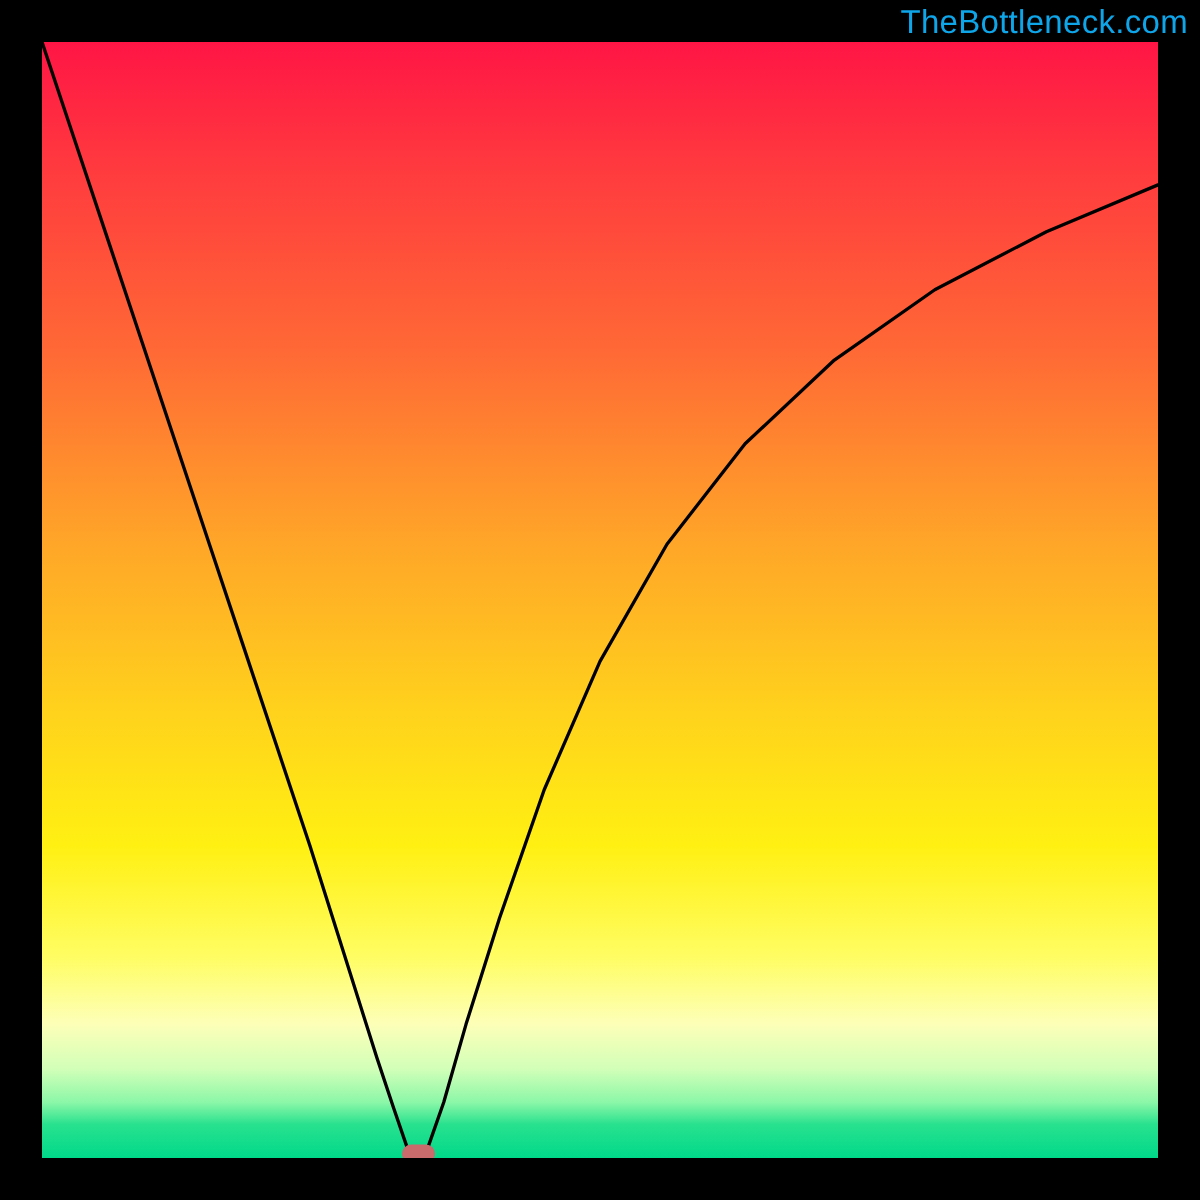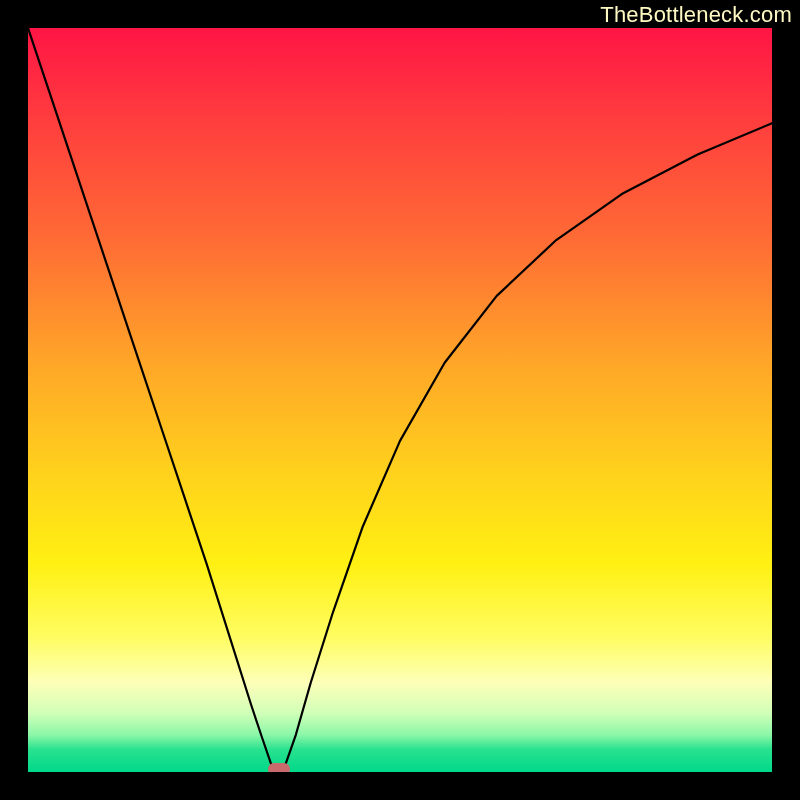--- a/index.html
+++ b/index.html
@@ -9,21 +9,21 @@
     width: 800px;
     height: 800px;
     background: #000;
   }
   .watermark {
     position: absolute;
     top: 2px;
     right: 8px;
     font-family: Arial, Helvetica, sans-serif;
     font-size: 22px;
-    color: #fef9c3;
+    color: #0ea5e9;
     letter-spacing: 0.2px;
     z-index: 10;
   }
   .plot-area {
     position: absolute;
     left: 28px;
     top: 28px;
     width: 744px;
     height: 744px;
     overflow: hidden;

